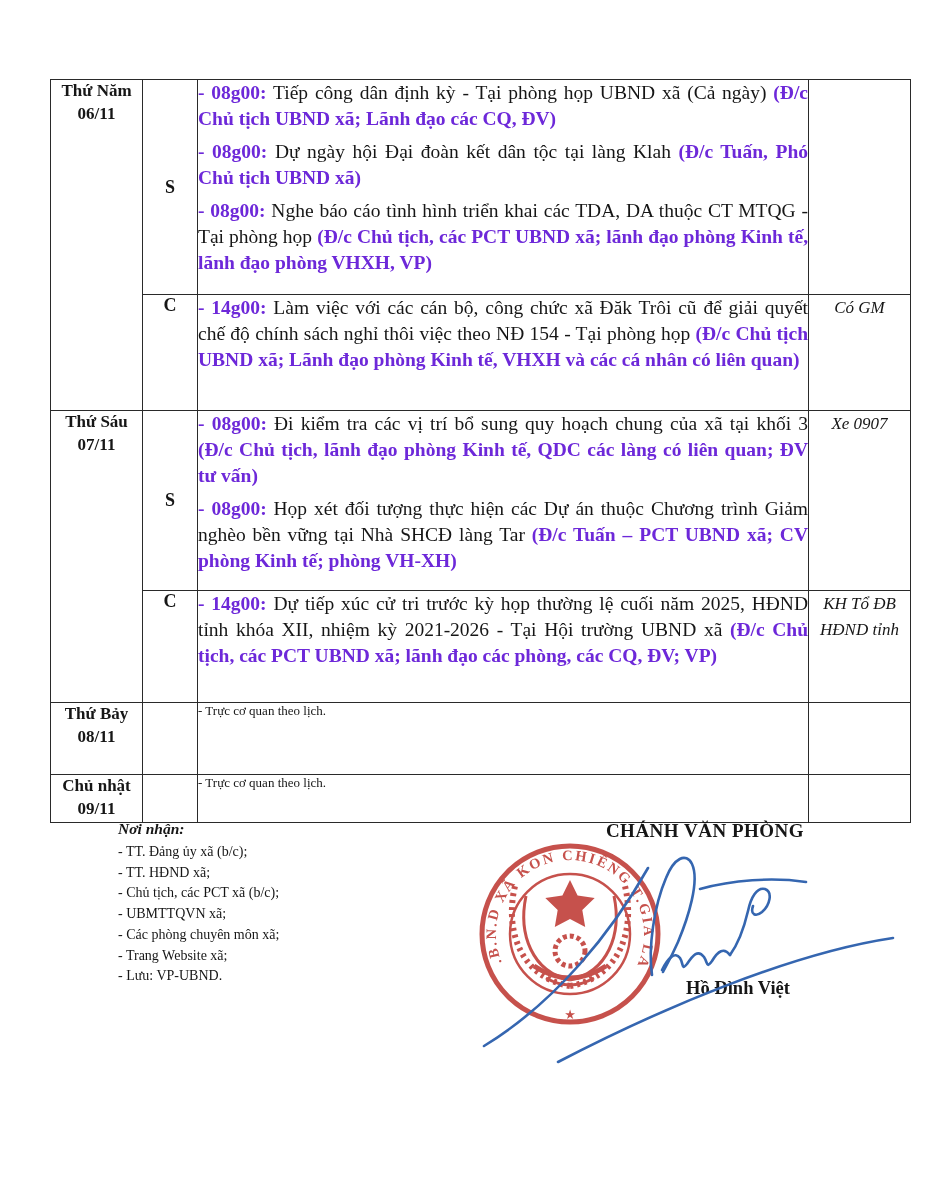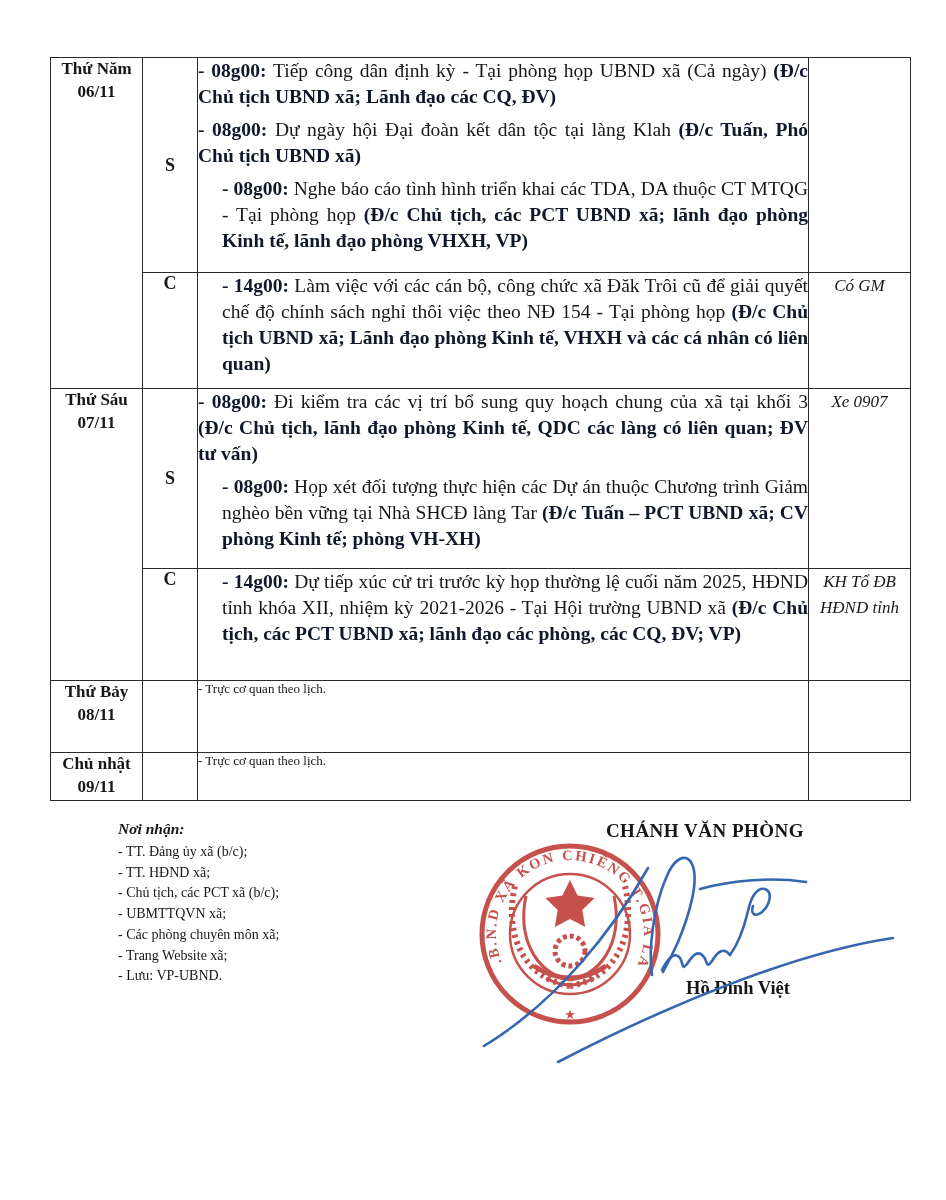--- a/index.html
+++ b/index.html
@@ -1,26 +1,26 @@
 <!DOCTYPE html>
 <html><head>
 <meta charset="utf-8">
 <style>
   html,body{margin:0;padding:0;background:#fff;}
   .page{position:relative;width:946px;height:1200px;background:#fff;overflow:hidden;
         font-family:"Liberation Serif","DejaVu Serif",serif;color:#161616;}
-  table.sched{position:absolute;left:50px;top:57px;width:860px;border-collapse:collapse;table-layout:fixed;}
+  table.sched{position:absolute;left:50px;top:79px;width:860px;border-collapse:collapse;table-layout:fixed;}
   table.sched td{border:1.5px solid #2a2a2a;vertical-align:top;padding:0;}
   td.daycell{vertical-align:middle;text-align:center;font-weight:bold;font-size:17px;line-height:1.35;}
   td.sesscell{vertical-align:top;text-align:center;font-weight:bold;font-size:18px;padding-top:14px;}
   td.sesscell.mid{vertical-align:middle;padding-top:0;}
   td.contentcell{padding:6px 10px 6px 13px;font-size:19.5px;line-height:1.33;text-align:justify;}
   td.contentcell p{margin:0 0 7px 0;}
-  td.contentcell p:last-child{margin-bottom:0;margin-left:24px;}
-  td.contentcell .b{font-weight:bold;color:#0f172a;}
+  td.contentcell p:last-child{margin-bottom:0;}
+  td.contentcell .b{font-weight:bold;color:#6d28d9;}
   td.notecell{font-style:italic;font-size:17px;text-align:center;padding-top:12px;line-height:1.5;}
   td.simplecell{vertical-align:middle;padding:0 10px 0 13px;font-size:13px;}
   .tr1{height:215px;} .tr2{height:116px;} .tr3{height:180px;} .tr4{height:112px;}
   .tr5{height:72px;} .tr6{height:48px;}
 
   .recipients{position:absolute;left:118px;top:820px;z-index:1;}
   .recipients .rtitle{font-weight:bold;font-style:italic;font-size:15.5px;margin-bottom:4px;}
   .recipients .ritem{font-size:14px;line-height:1.48;}
 
   .signblock{position:absolute;left:540px;top:820px;width:330px;text-align:center;z-index:1;}

